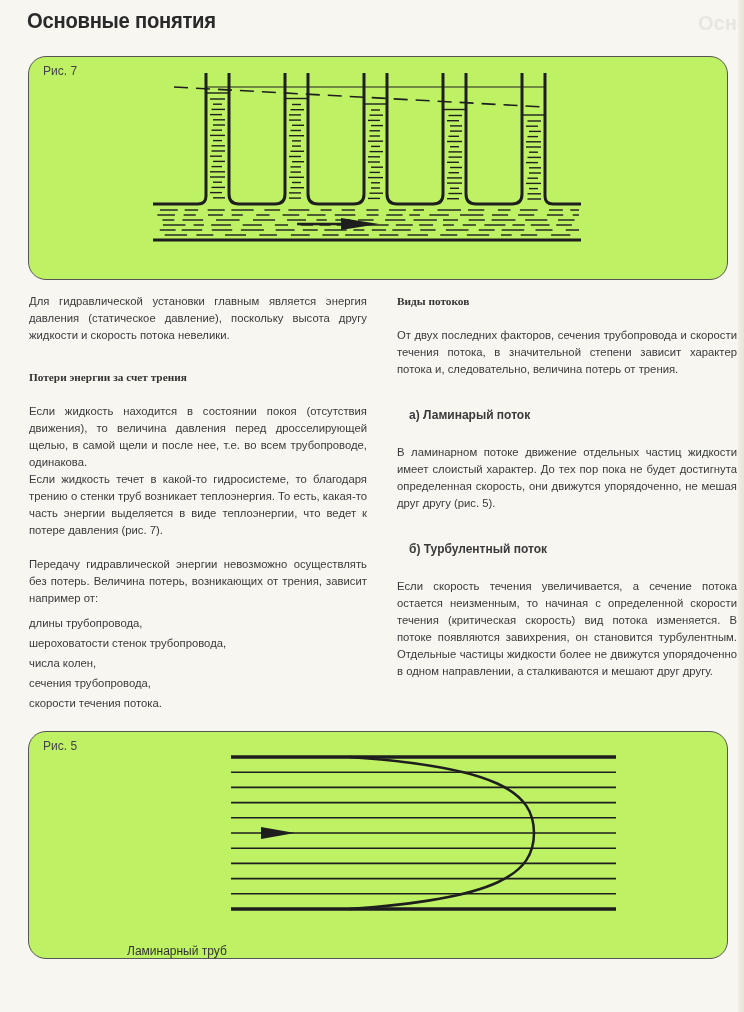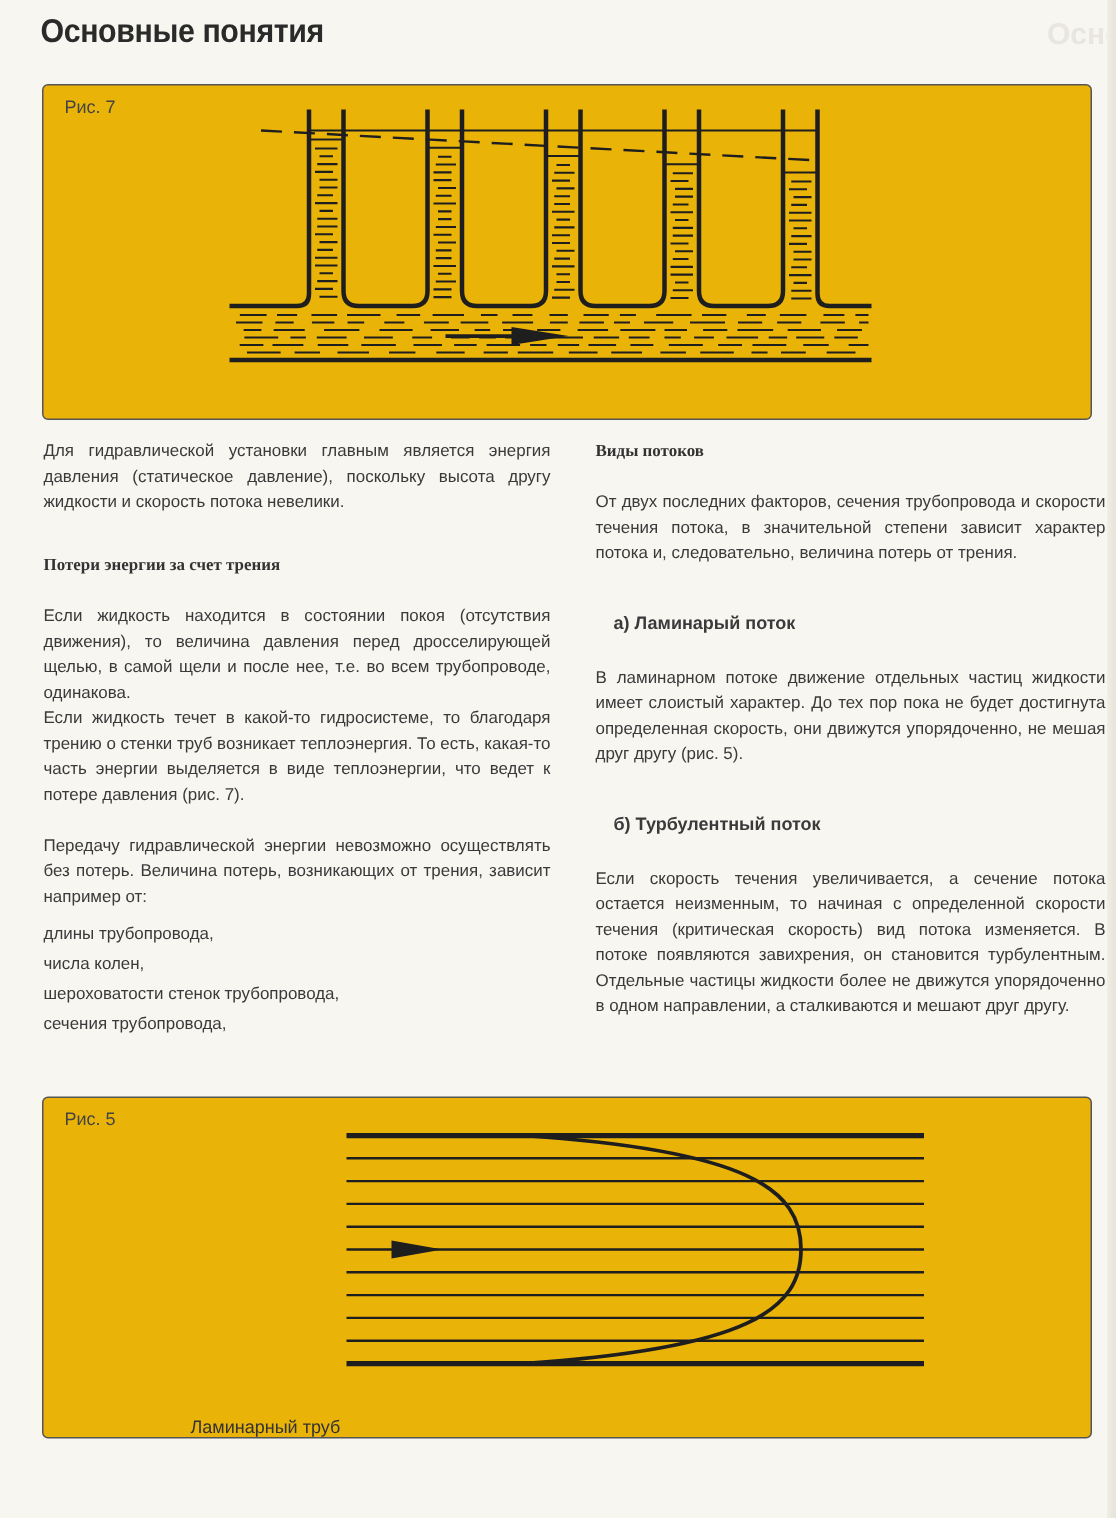--- a/index.html
+++ b/index.html
@@ -19,22 +19,22 @@
     .ghost-title {
       position: absolute; left: 698px; top: 12px;
       font-weight: bold; font-size: 20px; color: #e8e6df;
       white-space: nowrap;
     }
     .right-edge {
       position: absolute; right: 0; top: 0; width: 6px; height: 1012px;
       background: linear-gradient(to right, #f0eee6, #e6e3d8);
     }
     .figure-box {
-      position: absolute; border: 1.5px solid #555; border-radius: 4px;
-      background: #eab308;
+      position: absolute; border: 1.5px solid #555; border-radius: 18px;
+      background: #bef264;
     }
     #fig7 { left: 28px; top: 56px; width: 698px; height: 222px; }
     #fig8 { left: 28px; top: 731px; width: 698px; height: 226px; }
     .fig-label {
       position: absolute; left: 14px; top: 7px; font-size: 12px; color: #444;
     }
     .fig-caption {
       position: absolute; left: 98px; top: 212px; font-size: 12px; color: #333;
     }
     svg.drawing { position: absolute; left: 0; top: 0; }
@@ -271,23 +271,24 @@
   <div class="gap-l"></div>
   <h3>Потери энергии за счет трения</h3>
   <div class="gap-m"></div>
   <p>Если жидкость находится в состоянии покоя (отсутствия движения), то величина давления перед дросселирующей щелью, в самой щели и после нее, т.е. во всем трубопроводе, одинакова.</p>
   <p>Если жидкость течет в какой-то гидросистеме, то благодаря трению о стенки труб возникает теплоэнергия. То есть, какая-то часть энергии выделяется в виде теплоэнергии, что ведет к потере давления (рис. 7).</p>
   <div class="gap-m"></div>
   <p>Передачу гидравлической энергии невозможно осуществлять без потерь. Величина потерь, возникающих от трения, зависит например от:</p>
   <div class="gap-s"></div>
   <div>
     <div class="list-item">длины трубопровода,</div>
+    <div class="list-item">шероховатости стенок трубопровода,</div>
     <div class="list-item">числа колен,</div>
-    <div class="list-item">шероховатости стенок трубопровода,</div>
     <div class="list-item">сечения трубопровода,</div>
+    <div class="list-item">скорости течения потока.</div>
   </div>
 </div>
 
 <div class="col" id="col-right">
   <h3>Виды потоков</h3>
   <div class="gap-m"></div>
   <p>От двух последних факторов, сечения трубопровода и скорости течения потока, в значительной степени зависит характер потока и, следовательно, величина потерь от трения.</p>
   <div class="gap-m"></div>
   <div class="sub-heading">а)  Ламинарый поток</div>
   <div class="gap-s"></div>

